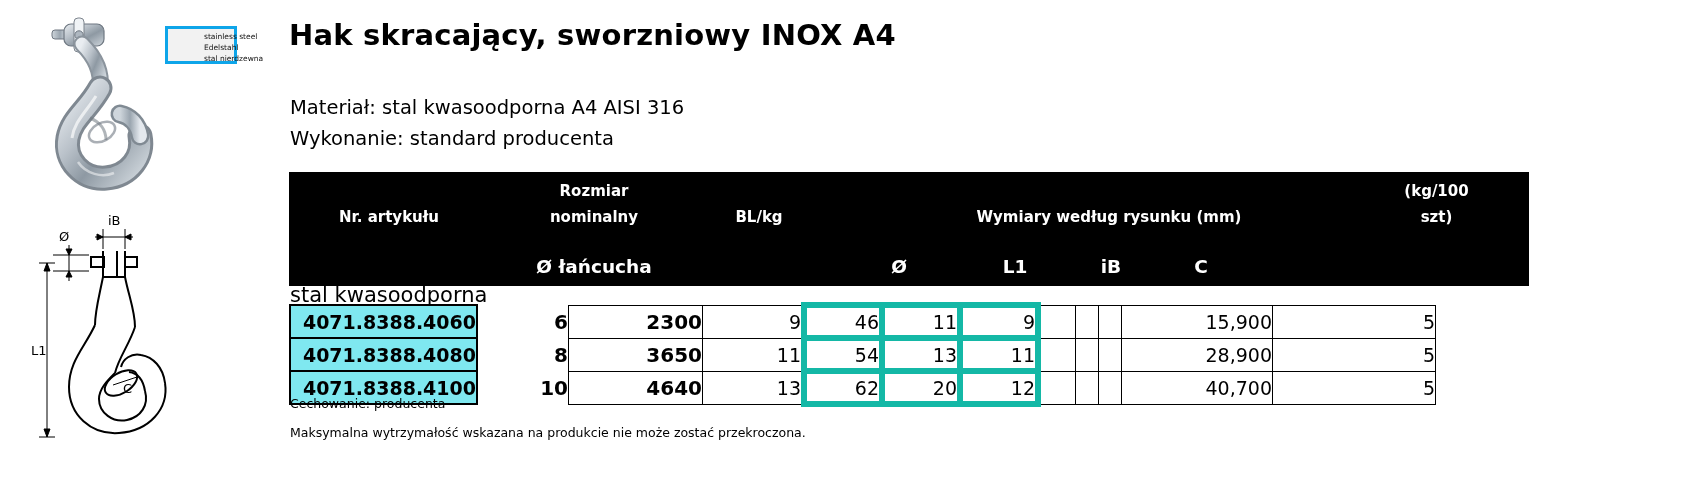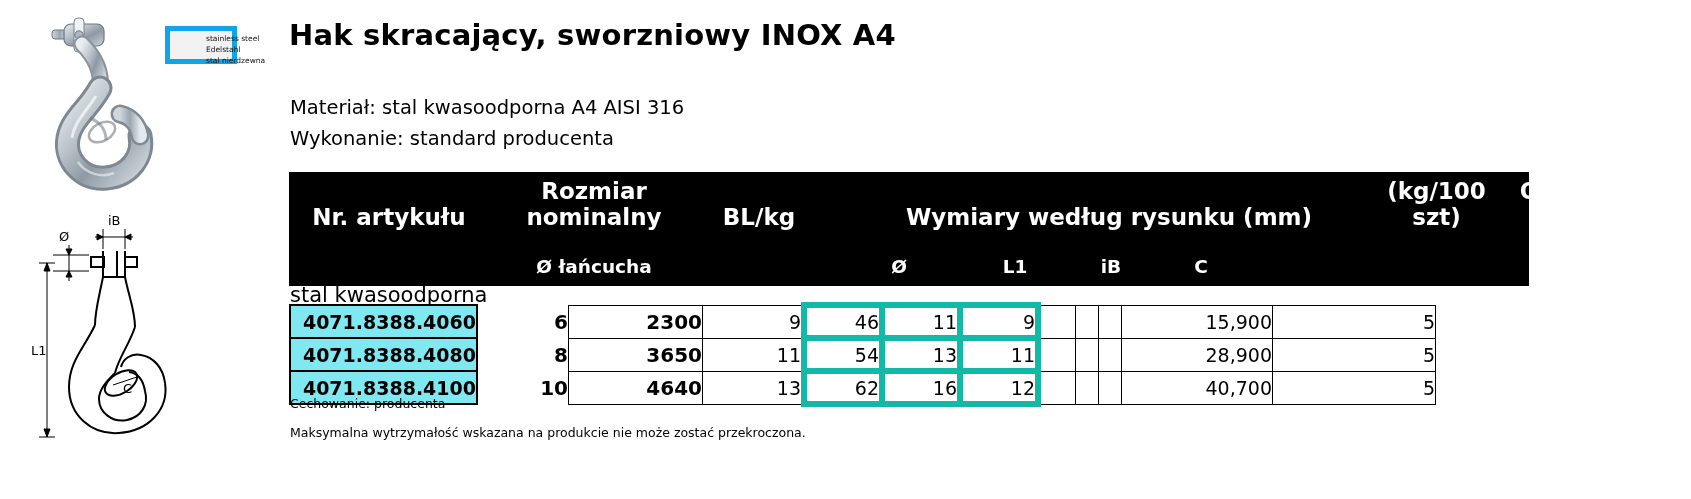--- a/index.html
+++ b/index.html
@@ -38,21 +38,21 @@
     height: 190px;
   }
   .photo-svg { display: block; }
 
   .steel-badge {
     position: absolute;
     left: 165px;
     top: 26px;
     width: 72px;
     height: 38px;
-    border: 5px solid #0ea5e9;
+    border: 3px solid #0ea5e9;
     background: #f2f2f2;
     font-size: 7.5px;
     line-height: 11px;
     text-align: center;
     color: #111;
     padding-top: 2px;
     box-sizing: border-box;
     padding-left: 36px;
   }
   .steel-badge div { white-space: nowrap; }
@@ -106,21 +106,21 @@
     top: 172px;
     width: 1240px;
     height: 114px;
     background: #000000;
     color: #ffffff;
   }
   .hcell {
     position: absolute;
     text-align: center;
     font-weight: bold;
-    font-size: 23px;
+    font-size: 15px;
     line-height: 26px;
   }
   .h-art   { left: 0px;   top: 32px;  width: 200px; }
   .h-size  { left: 190px; top: 6px;   width: 230px; }
   .h-bl    { left: 400px; top: 32px;  width: 140px; }
   .h-dims  { left: 540px; top: 32px;  width: 560px; }
   .h-waga  { left: 1080px;top: 6px;   width: 135px; }
 
   .h-sub {
     position: absolute;
@@ -392,21 +392,21 @@
           <td class="blank2"></td>
           <td class="waga">28,900</td>
           <td class="opak">5</td>
         </tr>
         <tr>
           <td class="artnr">4071.8388.4100</td>
           <td class="nominal">10</td>
           <td class="bl">4640</td>
           <td class="dim">13</td>
           <td class="dim-narrow">62</td>
-          <td class="dim-narrow">16</td>
+          <td class="dim-narrow">20</td>
           <td class="dim-narrow">12</td>
           <td class="blank"></td>
           <td class="blank2"></td>
           <td class="blank2"></td>
           <td class="waga">40,700</td>
           <td class="opak">5</td>
         </tr>
       </tbody>
     </table>
 

